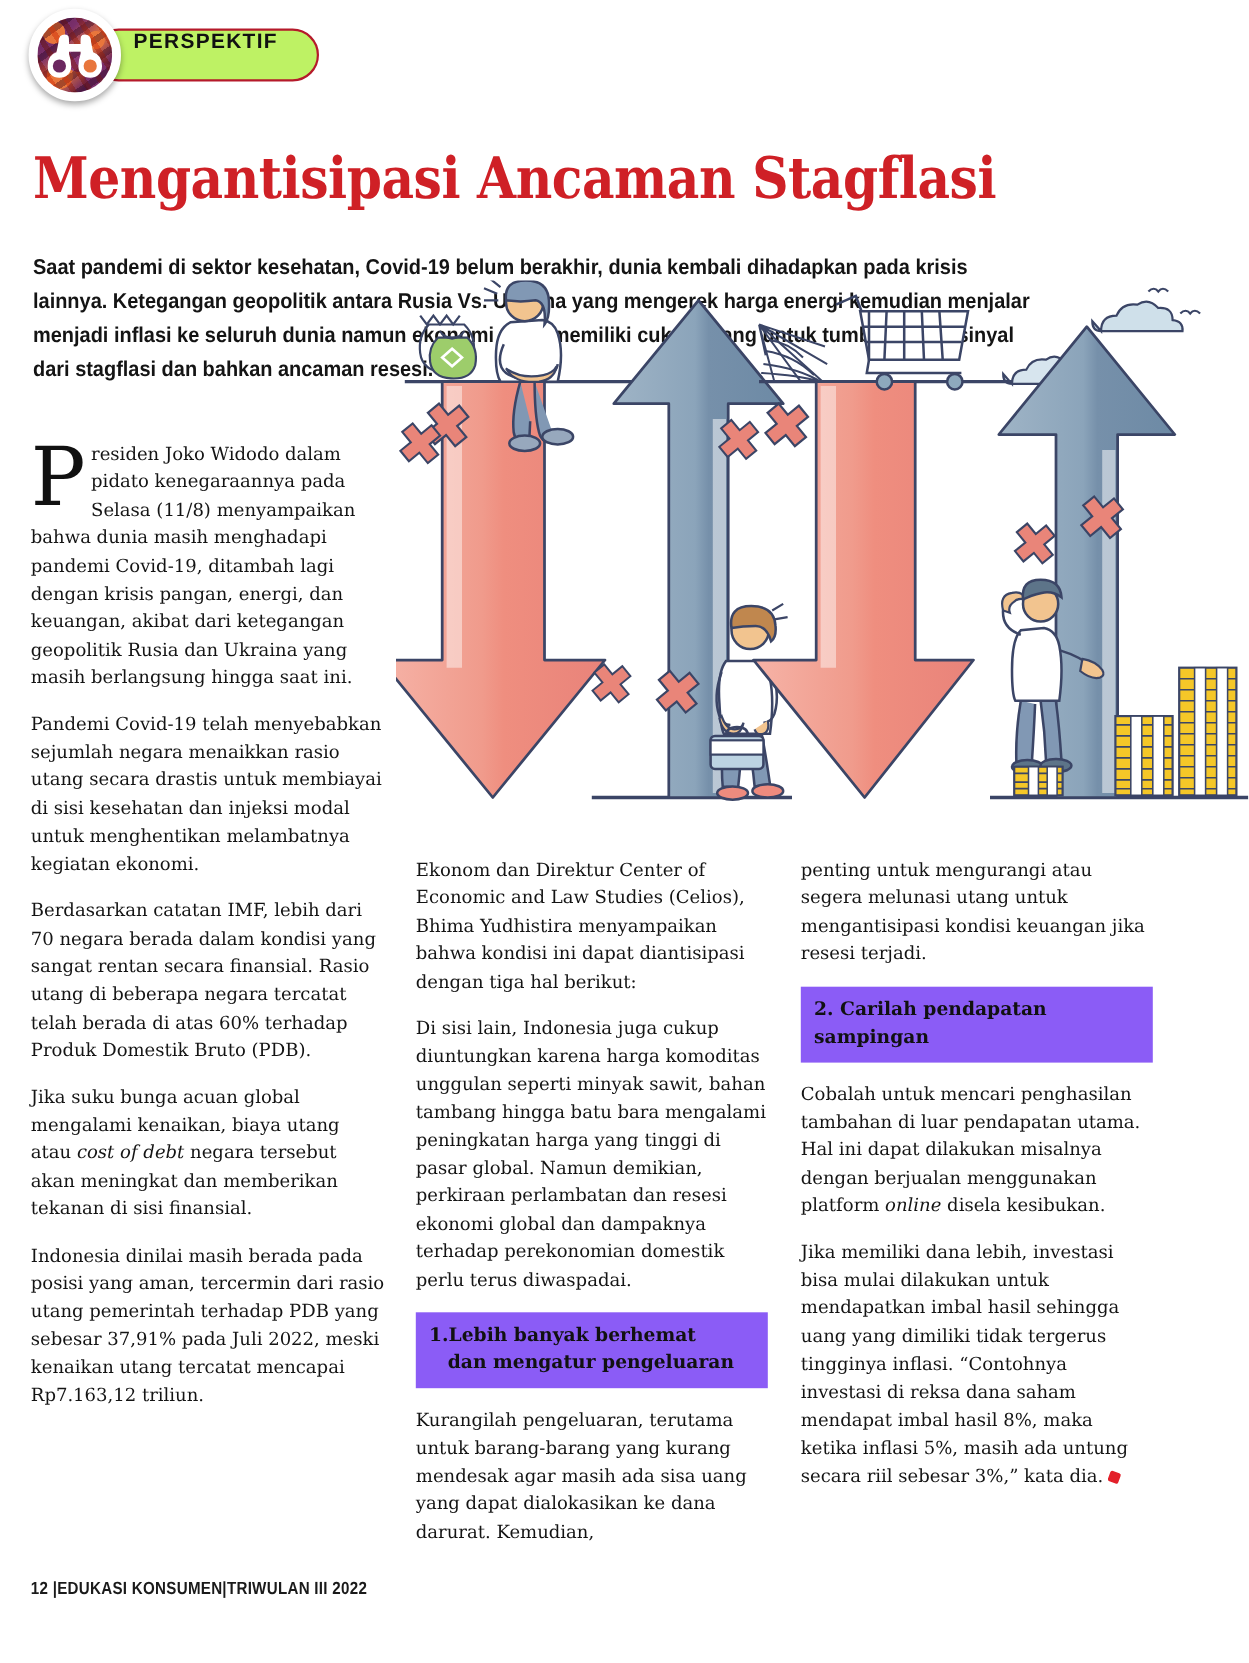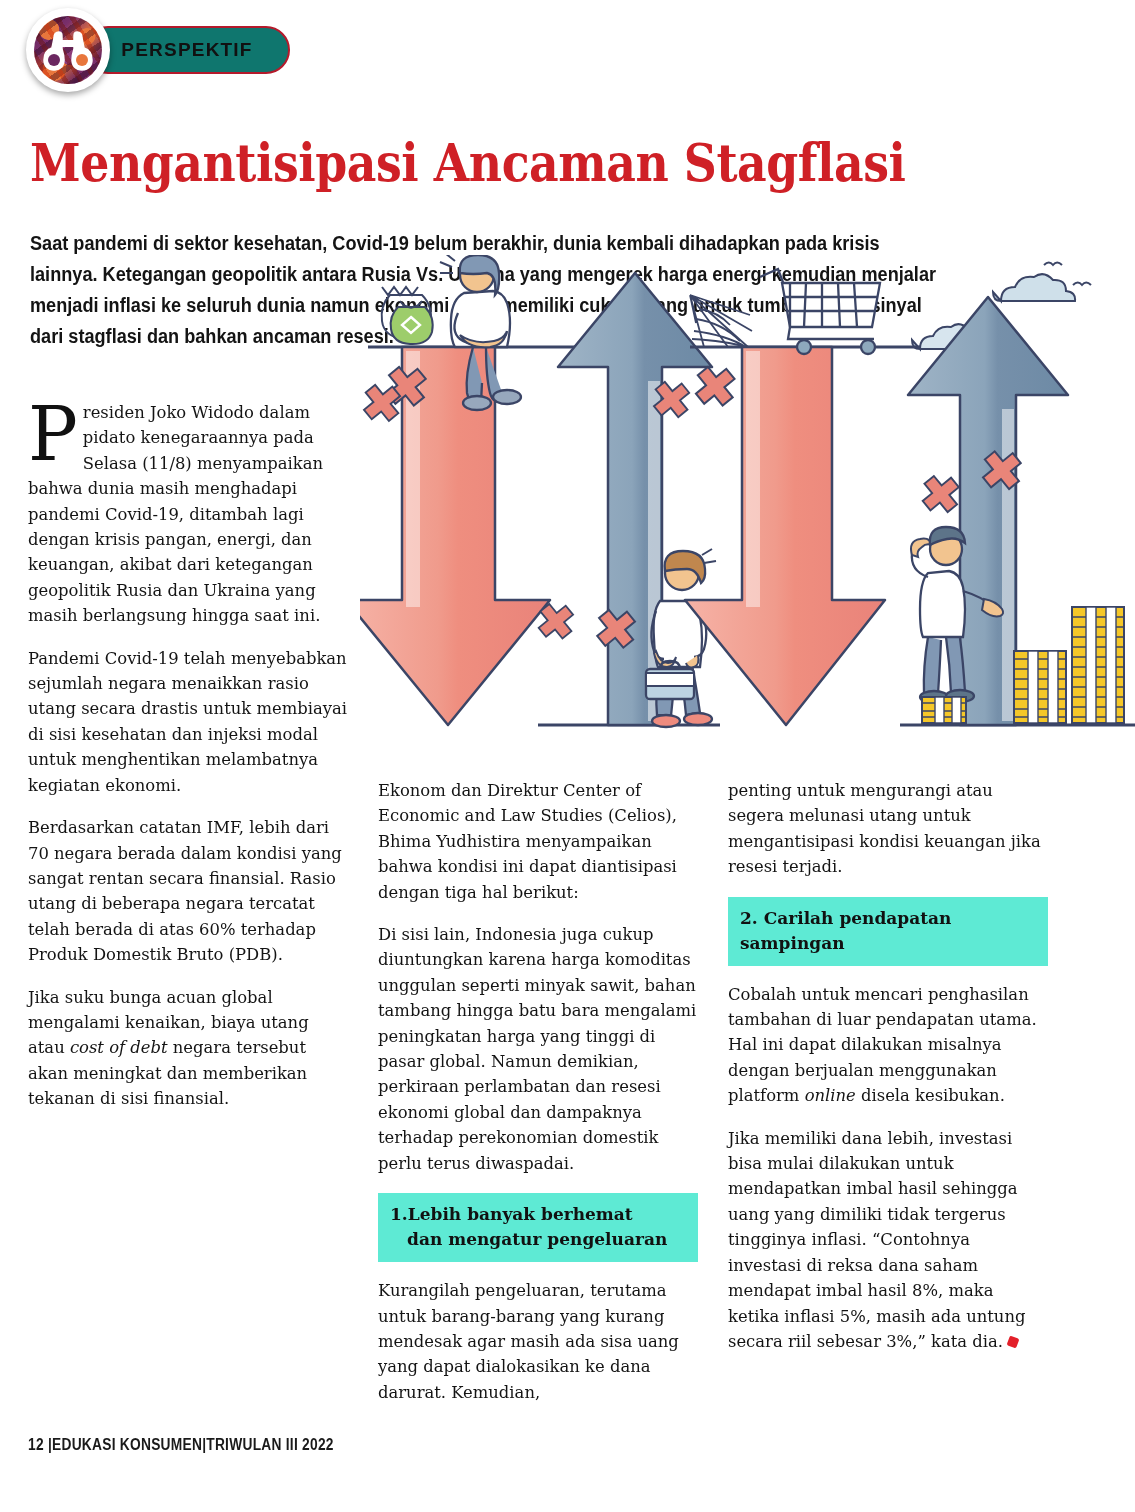--- a/index.html
+++ b/index.html
@@ -10,24 +10,24 @@
     color:#1a1a1a;
     position:relative;
     overflow:hidden;
   }
 
   
   .header-strip{position:absolute;left:0;top:0;width:1135px;height:100px;}
   .badge-pill{
     position:absolute;left:84px;top:26px;
     width:206px;height:48px;
-    background:#0f766e;
+    background:#bef264;
     border:2.5px solid #b51a2b;
     border-radius:24px;
-    display:flex;align-items:center;justify-content:center;
+    display:flex;justify-content:center;
     box-sizing:border-box;
   }
   .badge-pill span{
     font-family:"Liberation Sans", sans-serif;
     font-weight:bold;
     font-size:19px;
     letter-spacing:1.2px;
     color:#111;
   }
   .logo-circle{
@@ -107,21 +107,21 @@
     float:left;
     font-family:"DejaVu Serif", serif;
     font-size:74px;
     line-height:60px;
     font-weight:normal;
     padding:4px 5px 0 0;
     color:#111;
   }
 
   .callout{
-    background:#5eead4;
+    background:#8b5cf6;
     padding:9px 12px 10px 12px;
     margin:4px 0 16px 0;
     font-family:"DejaVu Serif", serif;
     font-weight:bold;
     font-size:17px;
     line-height:25px;
     color:#111;
   }
   .callout .num{display:inline-block;}
   .callout .ln2{display:block;padding-left:17px;}
@@ -345,20 +345,21 @@
 </svg>
 </div>
 
 <div class="col" id="col1">
   <p>
     <span class="dropcap">P</span><span>residen Joko Widodo dalam pidato kenegaraannya pada Selasa (11/8) menyampaikan bahwa dunia masih menghadapi pandemi Covid-19, ditambah lagi dengan krisis pangan, energi, dan keuangan, akibat dari ketegangan geopolitik Rusia dan Ukraina yang masih berlangsung hingga saat ini.</span>
   </p>
   <p>Pandemi Covid-19 telah menyebabkan sejumlah negara menaikkan rasio utang secara drastis untuk membiayai di sisi kesehatan dan injeksi modal untuk menghentikan melambatnya kegiatan ekonomi.</p>
   <p>Berdasarkan catatan IMF, lebih dari 70 negara berada dalam kondisi yang sangat rentan secara finansial. Rasio utang di beberapa negara tercatat telah berada di atas 60% terhadap Produk Domestik Bruto (PDB).</p>
   <p><span>Jika suku bunga acuan global mengalami kenaikan, biaya utang atau </span><em>cost of debt</em><span> negara tersebut akan meningkat dan memberikan tekanan di sisi finansial.</span></p>
+  <p>Indonesia dinilai masih berada pada posisi yang aman, tercermin dari rasio utang pemerintah terhadap PDB yang sebesar 37,91% pada Juli 2022, meski kenaikan utang tercatat mencapai Rp7.163,12 triliun.</p>
 </div>
 
 <div class="col" id="col2">
   <p>Ekonom dan Direktur Center of Economic and Law Studies (Celios), Bhima Yudhistira menyampaikan bahwa kondisi ini dapat diantisipasi dengan tiga hal berikut:</p>
   <p>Di sisi lain, Indonesia juga cukup diuntungkan karena harga komoditas unggulan seperti minyak sawit, bahan tambang hingga batu bara mengalami peningkatan harga yang tinggi di pasar global. Namun demikian, perkiraan perlambatan dan resesi ekonomi global dan dampaknya terhadap perekonomian domestik perlu terus diwaspadai.</p>
   <div class="callout">
     <span class="num">1.</span><span>Lebih banyak berhemat</span>
     <span class="ln2">dan mengatur pengeluaran</span>
   </div>
   <p>Kurangilah pengeluaran, terutama untuk barang-barang yang kurang mendesak agar masih ada sisa uang yang dapat dialokasikan ke dana darurat. Kemudian,</p>

